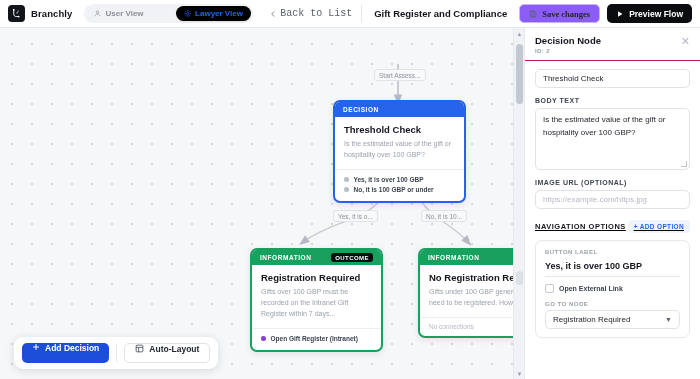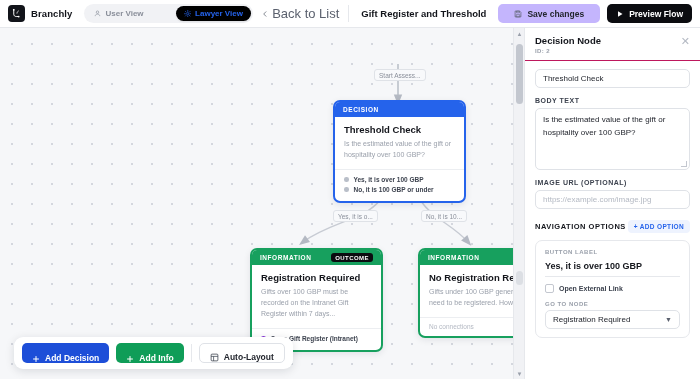--- a/index.html
+++ b/index.html
@@ -35,33 +35,33 @@
     display: flex; align-items: center; gap: 4px;
     font-size: 8px; font-weight: bold; color: #8a8f9a;
     padding: 0 8px; height: 15px; border-radius: 9px;
   }
   .vt-item.active { background: #000000; color: #2563eb; box-shadow: 0 1px 2px rgba(0,0,0,.08); }
 
   .spacer { flex: 1; }
 
   .backlist {
     display: flex; align-items: center; gap: 4px;
-    font-size: 13px; color: #5b616e; font-weight: 500;
-    padding-right: 9px; border-right: 1px solid #e6e8ec; height: 17px;
+    font-size: 10px; color: #5b616e; font-weight: 500;
+    padding-right: 9px; border-right: 1px solid #e6e8ec; height: 17px; font-family: Liberation Mono, monospace;
   }
   .doc-title {
     font-size: 9.5px; font-weight: bold; color: #12141a;
     padding: 0 12px; white-space: nowrap;
   }
   .btn {
     display: flex; align-items: center; gap: 5px;
     font-size: 8.5px; font-weight: bold; border-radius: 5px;
     height: 19px; padding: 0 9px; white-space: nowrap;
   }
-  .btn-save { background: #c4b5fd; border: 7px solid #c4b5fd; color: #23262e; }
+  .btn-save { background: #8b5cf6; border: 1px solid #c4b5fd; color: #23262e; font-family: Liberation Serif, serif; }
   .btn-preview { background: #0b0c10; color: #fff; margin-left: 7px; }
 
   
   .body { flex: 1; display: flex; position: relative; min-height: 0; }
 
   
   .canvas {
     position: relative; flex: 1; overflow: hidden;
     background-color: #f6f7f9;
     background-image: radial-gradient(#d4d7de 0.9px, transparent 0.9px);
@@ -103,21 +103,21 @@
   .opt-text { font-size: 6.5px; font-weight: bold; color: #3d434f; white-space: nowrap; }
   .noconn { border-top: 1px solid #eceef1; padding: 5px 9px 6px 9px; font-size: 6.5px; color: #b4b9c3; }
 
   
   .toolbar {
     position: absolute; left: 14px; bottom: 10px;
     background: #fff; border-radius: 9px; box-shadow: 0 2px 10px rgba(16,24,40,.13);
     display: flex; align-items: center; gap: 7px; padding: 6px 8px; z-index: 20;
   }
   .tb-btn {
-    display: flex; align-items: flex-end; gap: 5px; height: 20px; padding: 0 10px;
+    display: flex; align-items: flex-start; gap: 5px; height: 20px; padding: 0 10px;
     border-radius: 5px; font-size: 8.5px; font-weight: bold; white-space: nowrap;
   }
   .tb-decision { background: #1d4ed8; color: #fff; }
   .tb-info { background: #0f9d58; color: #fff; }
   .tb-sep { width: 1px; height: 18px; background: #e6e8ec; }
   .tb-auto { background: #fff; border: 1px solid #dfe2e7; color: #23262e; }
 
   
   .cv-scroll { position: absolute; top: 0; right: 0; width: 11px; height: 100%;
                background: #f1f2f5; border-left: 1px solid #e6e8ec; z-index: 15; }
@@ -159,21 +159,21 @@
     width: 100%; height: 62px; border: 1px solid #dfe2e7; border-radius: 5px;
     font-size: 8px; color: #23262e; padding: 5px 7px; line-height: 1.6;
     position: relative; background: #fff;
   }
   .resize-grip {
     position: absolute; right: 2px; bottom: 2px; width: 6px; height: 6px;
     border-right: 1px solid #c3c7cf; border-bottom: 1px solid #c3c7cf;
   }
   .field-placeholder { color: #b4b9c3; }
 
-  .nav-row { display: flex; align-items: center; justify-content: space-between; margin: 11px 0 7px 0; }
+  .nav-row { display: flex; align-items: center; justify-content: space-between; margin: 11px 0 7px 0; text-decoration: underline; }
   .nav-title { font-size: 7.5px; font-weight: bold; color: #14161c; letter-spacing: .5px; }
   .add-option {
     background: #eef3fe; color: #2563eb; font-size: 6.5px; font-weight: bold;
     letter-spacing: .35px; padding: 3px 6px; border-radius: 4px; white-space: nowrap;
   }
 
   .opt-card { border: 1px solid #e6e8ec; border-radius: 7px; padding: 8px 9px; }
   .mini-label { font-size: 6px; font-weight: bold; color: #9aa0ab; letter-spacing: .5px; }
   .opt-value {
     font-size: 9px; font-weight: bold; color: #14161c;
@@ -228,21 +228,21 @@
 
     <div class="spacer"></div>
 
     <div class="backlist">
       <svg width="6" height="6" viewBox="0 0 16 16">
         <path d="M10.5 2L4.5 8l6 6" fill="none" stroke="#5b616e" stroke-width="2" stroke-linecap="round" stroke-linejoin="round"></path>
       </svg>
       <span>Back to List</span>
     </div>
 
-    <div class="doc-title">Gift Register and Threshold</div>
+    <div class="doc-title">Gift Register and Compliance</div>
 
     <div class="btn btn-save">
       <svg width="8" height="8" viewBox="0 0 16 16">
         <path d="M2.2 2.2h9.2l2.4 2.4v9.2H2.2z" fill="none" stroke="#5b616e" stroke-width="1.4" stroke-linejoin="round"></path>
         <path d="M5 2.2h6v3.4H5zM4.4 9.4h7.2v4.4H4.4z" fill="none" stroke="#5b616e" stroke-width="1.2"></path>
       </svg>
       <span>Save changes</span>
     </div>
 
     <div class="btn btn-preview">
@@ -326,26 +326,20 @@
         <div class="noconn">No connections</div>
       </div>
 
       <div class="toolbar">
         <div class="tb-btn tb-decision">
           <svg width="8" height="8" viewBox="0 0 16 16">
             <path d="M8 3v10M3 8h10" stroke="#fff" stroke-width="2" stroke-linecap="round"></path>
           </svg>
           <span>Add Decision</span>
         </div>
-        <div class="tb-btn tb-info">
-          <svg width="8" height="8" viewBox="0 0 16 16">
-            <path d="M8 3v10M3 8h10" stroke="#fff" stroke-width="2" stroke-linecap="round"></path>
-          </svg>
-          <span>Add Info</span>
-        </div>
         <div class="tb-sep"></div>
         <div class="tb-btn tb-auto">
           <svg width="9" height="9" viewBox="0 0 16 16">
             <rect x="2" y="2" width="12" height="12" rx="1.6" fill="none" stroke="#3d434f" stroke-width="1.4"></rect>
             <path d="M2 6h12M6.4 6v8" stroke="#3d434f" stroke-width="1.3"></path>
           </svg>
           <span>Auto-Layout</span>
         </div>
       </div>
 
@@ -370,21 +364,21 @@
         <div class="field-input">Threshold Check</div>
 
         <div class="field-label">BODY TEXT</div>
         <div class="field-textarea">
           <span>Is the estimated value of the gift or hospitality over 100 GBP?</span>
           <span class="resize-grip"></span>
         </div>
 
         <div class="field-label">IMAGE URL (OPTIONAL)</div>
         <div class="field-input">
-          <span class="field-placeholder">https://example.com/image.jpg</span>
+          <span class="field-placeholder">https://example.com/https.jpg</span>
         </div>
 
         <div class="nav-row">
           <span class="nav-title">NAVIGATION OPTIONS</span>
           <span class="add-option">+ ADD OPTION</span>
         </div>
 
         <div class="opt-card">
           <div class="mini-label">BUTTON LABEL</div>
           <div class="opt-value">Yes, it is over 100 GBP</div>

